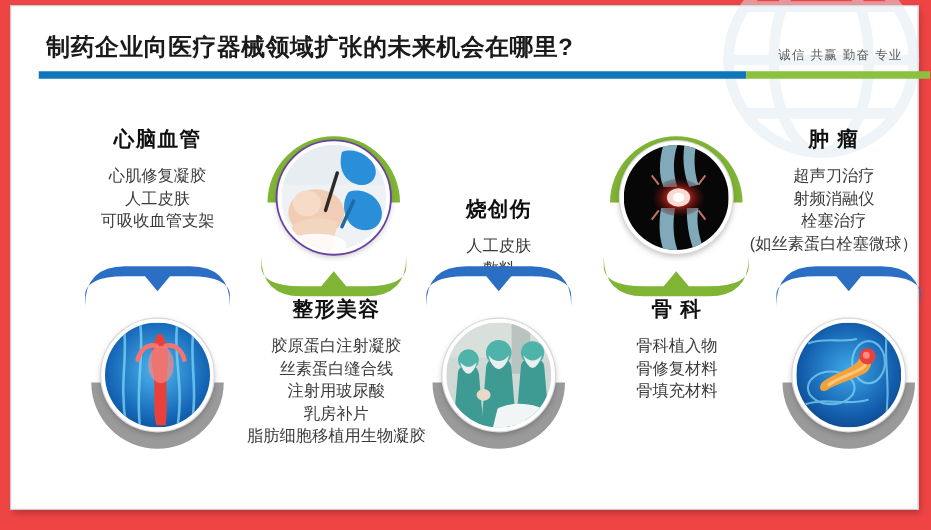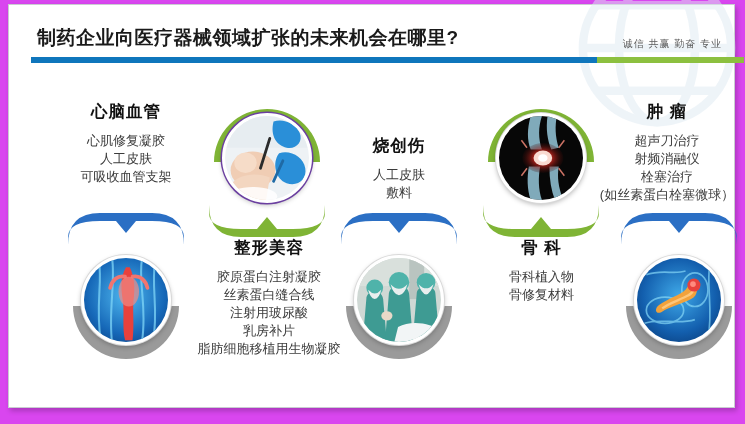--- a/index.html
+++ b/index.html
@@ -1,17 +1,17 @@
 <!DOCTYPE html>
 <html><head>
 <meta charset="utf-8">
 <style>
   html,body{margin:0;padding:0;background:#ffffff;}
   body{font-family:"Liberation Sans","DejaVu Sans",sans-serif;}
-  .slide{position:relative;width:745px;height:424px;overflow:hidden;background:#d946ef;
+  .slide{position:relative;width:745px;height:424px;overflow:hidden;background:#ef4444;
          box-sizing:border-box;}
   .frame{position:absolute;left:8px;top:4px;width:727px;height:404px;background:#fff;
          border:1px solid #c9ccd1;box-shadow:2px 3px 5px rgba(0,0,0,.22);box-sizing:border-box;}
 
   
   .watermark{position:absolute;right:-18px;top:-52px;width:190px;height:190px;opacity:.5;pointer-events:none;}
 
   
   .title{position:absolute;left:28px;top:20px;font-size:19px;font-weight:bold;color:#1a1a1a;
          letter-spacing:.5px;white-space:nowrap;}
@@ -129,21 +129,21 @@
           <path d="M48 24 L38 56" stroke="#2b2b2b" stroke-width="3" stroke-linecap="round"></path>
           <path d="M62 48 L52 70" stroke="#1f6aa5" stroke-width="3" stroke-linecap="round"></path>
           <ellipse cx="30" cy="86" rx="26" ry="10" fill="#ffffff" opacity=".85"></ellipse>
         </svg>
       </div>
       <svg class="banner" viewBox="0 0 124 38">
         <path d="M4 0 Q4 32 36 32 H88 Q120 32 120 0 L120 8 Q120 24 88 24 H72 L62 12 L52 24 H36 Q4 24 4 8 Z" fill="#7fb435"></path>
       </svg>
     </div>
 
-    <div class="col" style="left:300px;top:130px;width:180px;">
+    <div class="col" style="left:300px;top:152px;width:180px;">
       <h3>烧创伤</h3>
       <div class="items">
         <div>人工皮肤</div>
         <div>敷料</div>
       </div>
     </div>
     <div class="node up" style="left:331px;top:216px;">
       <svg class="banner" viewBox="0 0 124 38">
         <path d="M4 38 Q4 6 36 6 H88 Q120 6 120 38 L120 30 Q120 14 88 14 H72 L62 26 L52 14 H36 Q4 14 4 30 Z" fill="#2b6fc4"></path>
       </svg>
@@ -174,20 +174,21 @@
           <ellipse cx="32" cy="62" rx="6" ry="5" fill="#e8d9c8"></ellipse>
         </svg>
       </div>
     </div>
 
     <div class="col" style="left:440px;top:232px;width:185px;">
       <h3>骨  科</h3>
       <div class="items">
         <div>骨科植入物</div>
         <div>骨修复材料</div>
+        <div>骨填充材料</div>
       </div>
     </div>
     <div class="node down" style="left:473px;top:96px;">
       <svg class="arc" viewBox="0 0 118 118">
         <path d="M6 59 A53 53 0 0 1 112 59 L96 59 A37 37 0 0 0 22 59 Z" fill="#7fb435"></path>
       </svg>
       <div class="circle">
         <svg viewBox="0 0 90 90">
           <defs>
               <radialGradient id="g4" cx="50%" cy="50%" r="60%">

